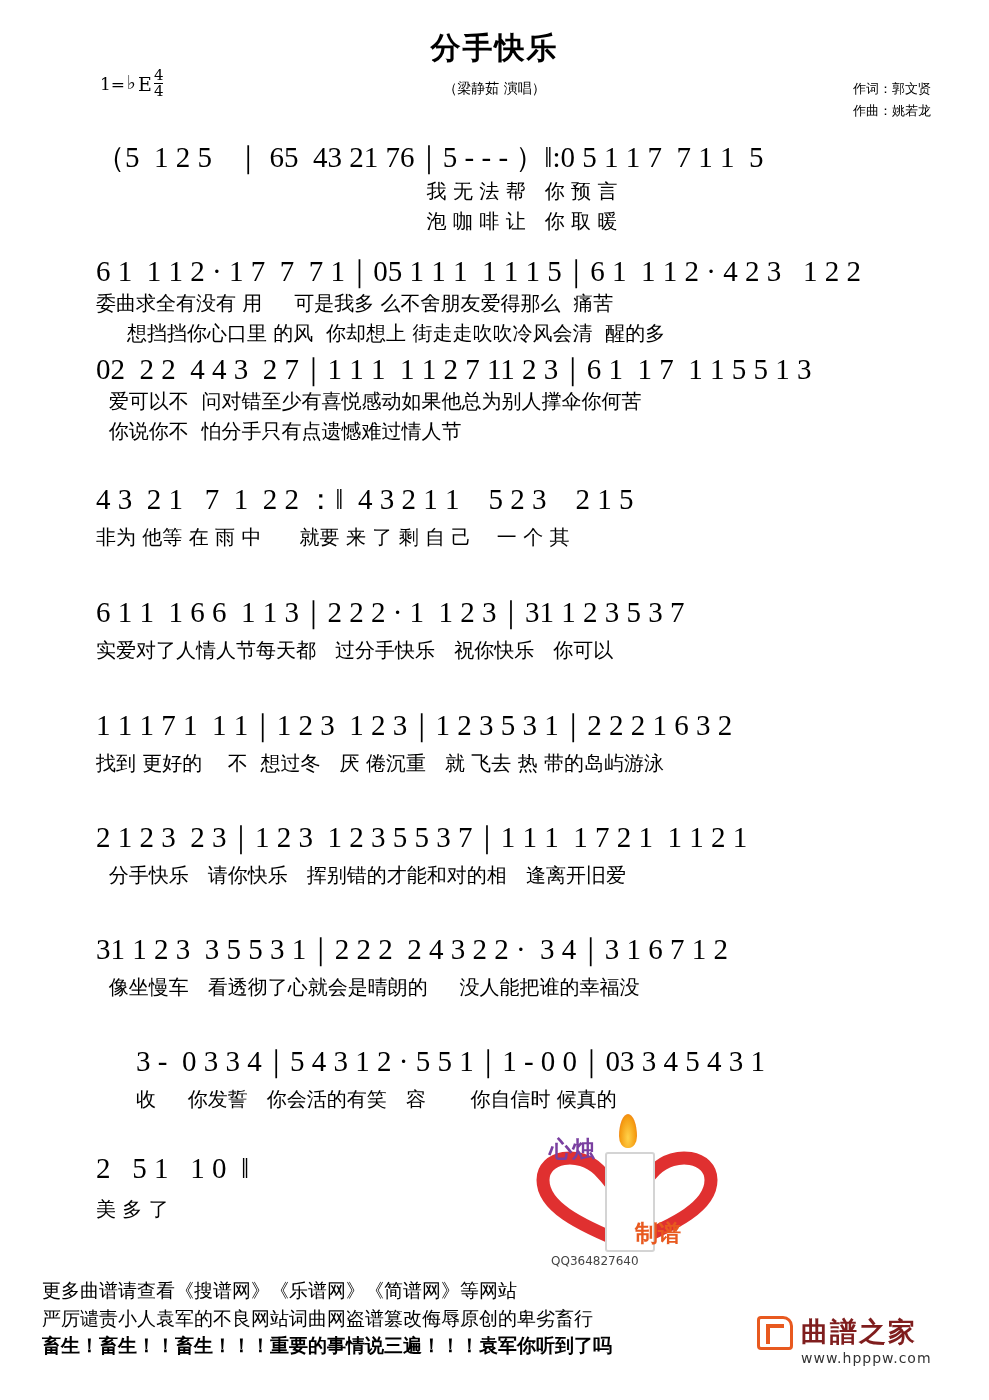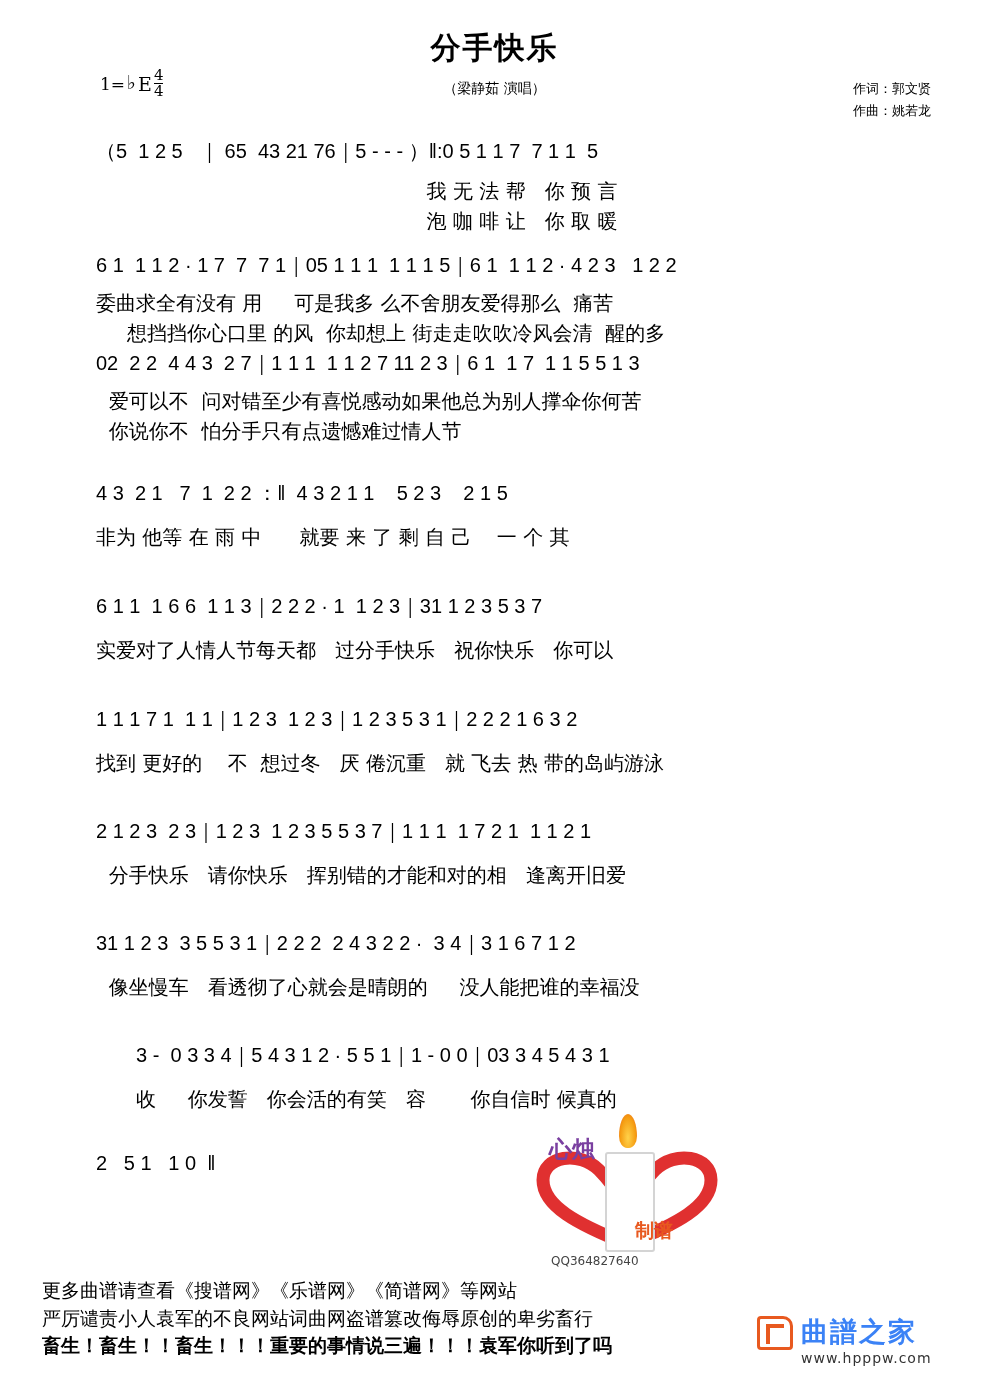--- a/index.html
+++ b/index.html
@@ -37,22 +37,22 @@
   .keysig .flat{font-size:19px;position:relative;top:-2px;}
   .keysig .letter{font-size:19px;}
   .frac{display:inline-block;text-align:center;line-height:1.0;font-size:15px;position:relative;top:0px;}
   .frac .num{display:block;}
   .frac .den{display:block;border-top:1.6px solid #000;}
 
   
   .sys{position:absolute;left:0;width:989px;}
   .noteline{
     position:relative;height:42px;
-    font-family:Liberation Sans, sans-serif;
-    font-size:20px;color:#000;
+    font-family:Liberation Serif, serif;
+    font-size:29px;color:#000;
     white-space:pre;
     letter-spacing:0px;
   }
   .lyricline{
     position:relative;height:34px;
     font-family:"DejaVu Sans", sans-serif;
     font-size:20px;color:#000;white-space:pre;
   }
   .nl{position:absolute;left:96px;top:0;}
   .ll{position:absolute;left:96px;top:0;}
@@ -78,21 +78,21 @@
     border:3px solid #e8591f;border-radius:4px 10px 4px 4px;
     box-sizing:border-box;
   }
   .logo .mark:after{
     content:"";position:absolute;left:6px;top:5px;width:14px;height:16px;
     border-left:4px solid #e8591f;border-top:4px solid #e8591f;
   }
   .logo .txt{
     position:absolute;left:44px;top:0;
     font-family:"DejaVu Sans", sans-serif;
-    font-size:27px;font-weight:700;color:#3b82f6;letter-spacing:2px;
+    font-size:27px;font-weight:700;color:#7f1d1d;letter-spacing:2px;
   }
   .logo .url{
     position:absolute;left:44px;top:36px;
     font-family:"DejaVu Sans", sans-serif;
     font-size:14px;color:#333;letter-spacing:1px;
   }
 
   
   .wm{position:absolute;left:527px;top:1100px;width:220px;height:185px;}
   .wm .heart{
@@ -106,21 +106,21 @@
     position:absolute;left:92px;top:14px;width:18px;height:34px;
     background:radial-gradient(ellipse at 50% 70%, #ffd24a 0%, #f59d12 60%, #e8591f 100%);
     border-radius:50% 50% 45% 45%/65% 65% 35% 35%;
   }
   .wm .cn1{
     position:absolute;left:22px;top:34px;
     font-family:"DejaVu Sans", sans-serif;font-size:23px;color:#7a3fa0;font-weight:700;
   }
   .wm .cn2{
     position:absolute;left:108px;top:118px;
-    font-family:"DejaVu Sans", sans-serif;font-size:19px;color:#e8591f;font-weight:700;
+    font-family:"DejaVu Sans", sans-serif;font-size:23px;color:#e8591f;font-weight:700;
   }
   .wm .qq{
     position:absolute;left:24px;top:154px;
     font-family:"DejaVu Sans", sans-serif;font-size:12px;color:#444;
   }
 </style>
 </head>
 <body>
 
 <div class="sheet">
@@ -229,20 +229,23 @@
       <span class="nl">3 -  0 3 3 4｜5 4 3 1 2 · 5 5 1｜1 - 0 0｜03 3 4 5 4 3 1</span>
     </div>
     <div class="lyricline" style="top:2px;">
       <span class="ll">收     你发誓   你会活的有笑   容       你自信时 候真的</span>
     </div>
   </div>
 
   <div class="sys" style="top:1152px;">
     <div class="noteline">
       <span class="nl">2   5 1   1 0  ‖</span>
+    </div>
+    <div class="lyricline" style="top:2px;">
+      <span class="ll">美 多 了</span>
     </div>
   </div>
 
   <div class="wm">
     <svg class="heart" viewBox="0 0 200 110">
       <path d="M16 40 C16 16, 52 10, 72 30 C84 42, 92 54, 100 66 C108 54, 116 42, 128 30 C148 10, 184 16, 184 40 C184 66, 150 84, 100 104 C50 84, 16 66, 16 40 Z" fill="none" stroke="#e03030" stroke-width="13"></path>
     </svg>
     <div class="flame"></div>
     <div class="candle"></div>
     <div class="cn1">心烛</div>

